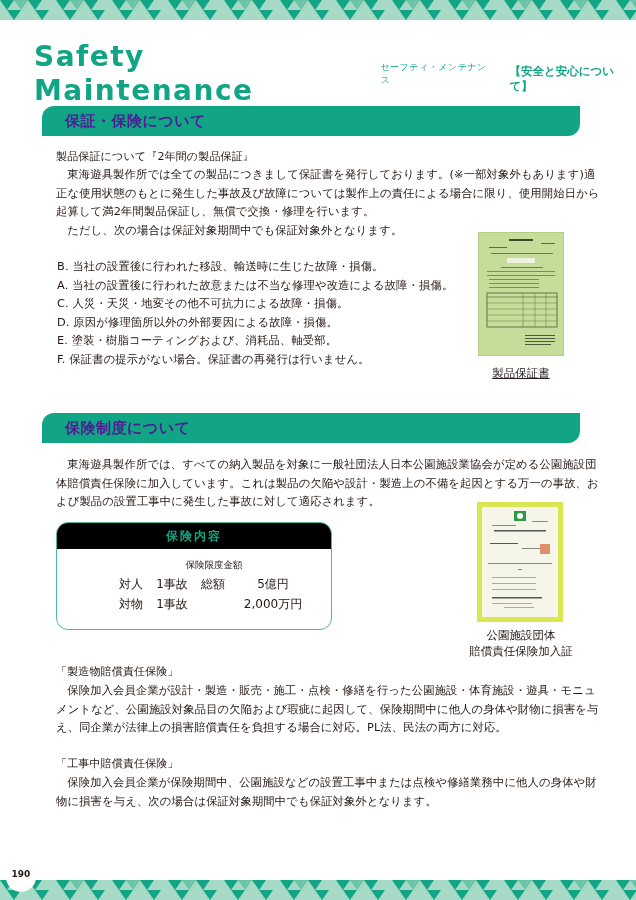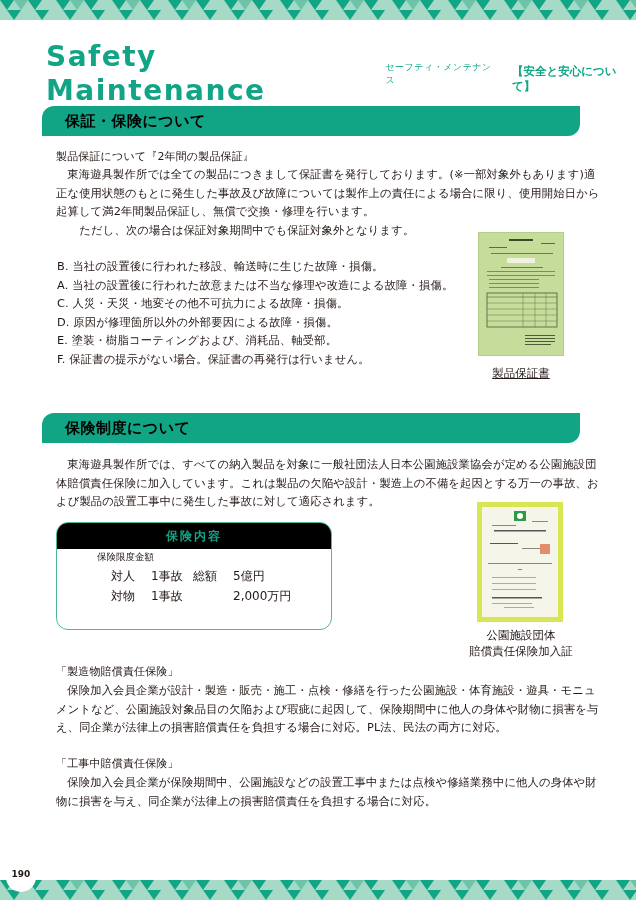--- a/index.html
+++ b/index.html
@@ -11,32 +11,32 @@
     background-color: #a6d9c6;
     background-image:
       linear-gradient(60deg, transparent 50%, rgba(0,160,126,0.55) 50%),
       linear-gradient(-60deg, transparent 50%, rgba(0,160,126,0.55) 50%);
     background-size: 14px 20px;
   }
   .tri-band svg { display: block; }
   .tri-top { top: 0; }
   .tri-bottom { top: 880px; }
 
-  .page-title { position: absolute; left: 46px; top: 40px; display: flex; align-items: flex-end; justify-content: center; }
+  .page-title { position: absolute; left: 34px; top: 40px; display: flex; align-items: flex-end; justify-content: center; }
   .title-en {
     font-family: "DejaVu Sans", sans-serif; font-weight: bold; font-size: 28px; letter-spacing: 1.5px;
     color: #12a585; line-height: 34px;
   }
   .title-kana { font-size: 9px; color: #12a585; margin-left: 8px; margin-bottom: 21px; letter-spacing: 0.5px; }
   .title-jp { font-size: 11.5px; color: #12a585; margin-left: 14px; margin-bottom: 14px; font-weight: bold; }
 
   .section-header {
     position: absolute; left: 42px; width: 538px; height: 30px;
     background: #12a585; border-radius: 12px 0 12px 0;
-    color: #000000; font-size: 15px; font-weight: bold; padding-left: 23px; line-height: 30px; letter-spacing: 0.5px;
+    color: #4c1d95; font-size: 15px; font-weight: bold; padding-left: 23px; line-height: 30px; letter-spacing: 0.5px;
   }
 
   .text { position: absolute; font-size: 11.3px; line-height: 18.5px; letter-spacing: 0.15px; }
   .subhead { font-size: 11px; }
   .para { text-indent: 1em; }
   .list-item { display: block; }
 
   .doc-img { position: absolute; }
   .warranty-img {
     left: 478px; top: 232px; width: 86px; height: 124px; background: #c5dc9a; border: 1px solid #b4cd88;
@@ -48,21 +48,21 @@
   }
 
   .ins-box {
     position: absolute; left: 56px; top: 522px; width: 276px; height: 108px;
     border: 1.5px solid #4bb99a; border-radius: 12px; overflow: hidden; background: #fff;
   }
   .ins-box-head {
     height: 26px; background: #000000; color: #12a585; font-weight: bold; font-size: 12px;
     text-align: center; line-height: 26px; letter-spacing: 2px;
   }
-  .ins-box-body { position: relative; padding: 2px 0 0 40px; font-size: 11px; }
+  .ins-box-body { position: relative; padding: 10px 0 0 40px; font-size: 11px; text-align: center; }
   .ins-label { font-size: 9.5px; margin-bottom: 2px; }
   .ins-row { display: flex; font-size: 12px; line-height: 20px; padding-left: 14px; }
   .ins-row span { display: inline-block; }
   .c1 { width: 40px; } .c2 { width: 42px; } .c3 { width: 40px; } .c4 { width: 80px; }
 
   .page-num-wrap {
     position: absolute; left: 6px; top: 862px; width: 30px; height: 30px; border-radius: 50%;
     background: #fff; z-index: 2; text-align: center;
   }
   .page-num { font-size: 9px; line-height: 22px; font-weight: bold; }
@@ -142,21 +142,21 @@
   <span class="title-en">Safety Maintenance</span>
   <span class="title-kana">セーフティ・メンテナンス</span>
   <span class="title-jp">【安全と安心について】</span>
 </div>
 
 <div class="section-header" style="top:106px;">保証・保険について</div>
 
 <div class="text subhead" style="left:56px; top:148px;">製品保証について『2年間の製品保証』</div>
 
 <div class="text para" style="left:56px; top:166px; width:545px;">東海遊具製作所では全ての製品につきまして保証書を発行しております。(※一部対象外もあります)適正な使用状態のもとに発生した事故及び故障については製作上の責任による場合に限り、使用開始日から起算して満2年間製品保証し、無償で交換・修理を行います。</div>
-<div class="text para" style="left:68px; top:222px; width:420px;">ただし、次の場合は保証対象期間中でも保証対象外となります。</div>
+<div class="text para" style="left:56px; top:222px; width:420px;">ただし、次の場合は保証対象期間中でも保証対象外となります。</div>
 
 <div class="text" style="left:57px; top:258px; width:420px;">
   <span class="list-item">B. 当社の設置後に行われた移設、輸送時に生じた故障・損傷。</span>
   <span class="list-item">A. 当社の設置後に行われた故意または不当な修理や改造による故障・損傷。</span>
   <span class="list-item">C. 人災・天災・地変その他不可抗力による故障・損傷。</span>
   <span class="list-item">D. 原因が修理箇所以外の外部要因による故障・損傷。</span>
   <span class="list-item">E. 塗装・樹脂コーティングおよび、消耗品、軸受部。</span>
   <span class="list-item">F. 保証書の提示がない場合。保証書の再発行は行いません。</span>
 </div>
 
@@ -235,21 +235,21 @@
 </div>
 <div class="caption" style="left:462px; top:627px; width:118px;">
   <span style="display:block;">公園施設団体</span>
   <span style="display:block;">賠償責任保険加入証</span>
 </div>
 
 <div class="text subhead" style="left:56px; top:663px;">「製造物賠償責任保険」</div>
 <div class="text para" style="left:56px; top:682px; width:545px;">保険加入会員企業が設計・製造・販売・施工・点検・修繕を行った公園施設・体育施設・遊具・モニュメントなど、公園施設対象品目の欠陥および瑕疵に起因して、保険期間中に他人の身体や財物に損害を与え、同企業が法律上の損害賠償責任を負担する場合に対応。PL法、民法の両方に対応。</div>
 
 <div class="text subhead" style="left:56px; top:755px;">「工事中賠償責任保険」</div>
-<div class="text para" style="left:56px; top:774px; width:545px;">保険加入会員企業が保険期間中、公園施設などの設置工事中または点検や修繕業務中に他人の身体や財物に損害を与え、同企業が法律上の損害賠償責任を負担する場合に対応。</div>
+<div class="text para" style="left:56px; top:774px; width:545px;">保険加入会員企業が保険期間中、公園施設などの設置工事中または点検や修繕業務中に他人の身体や財物に損害を与え、次の場合は保証対象期間中でも保証対象外となります。</div>
 
 <div class="page-num-wrap">
   <span class="page-num">190</span>
 </div>
 
 <div class="tri-band tri-bottom">
   <svg width="636" height="20" viewBox="0 0 636 20">
     <rect width="636" height="20" fill="#a6d9c6"></rect>
     <g fill="#12a585">
       <polygon points="0,0 14,0 7,10"></polygon>

